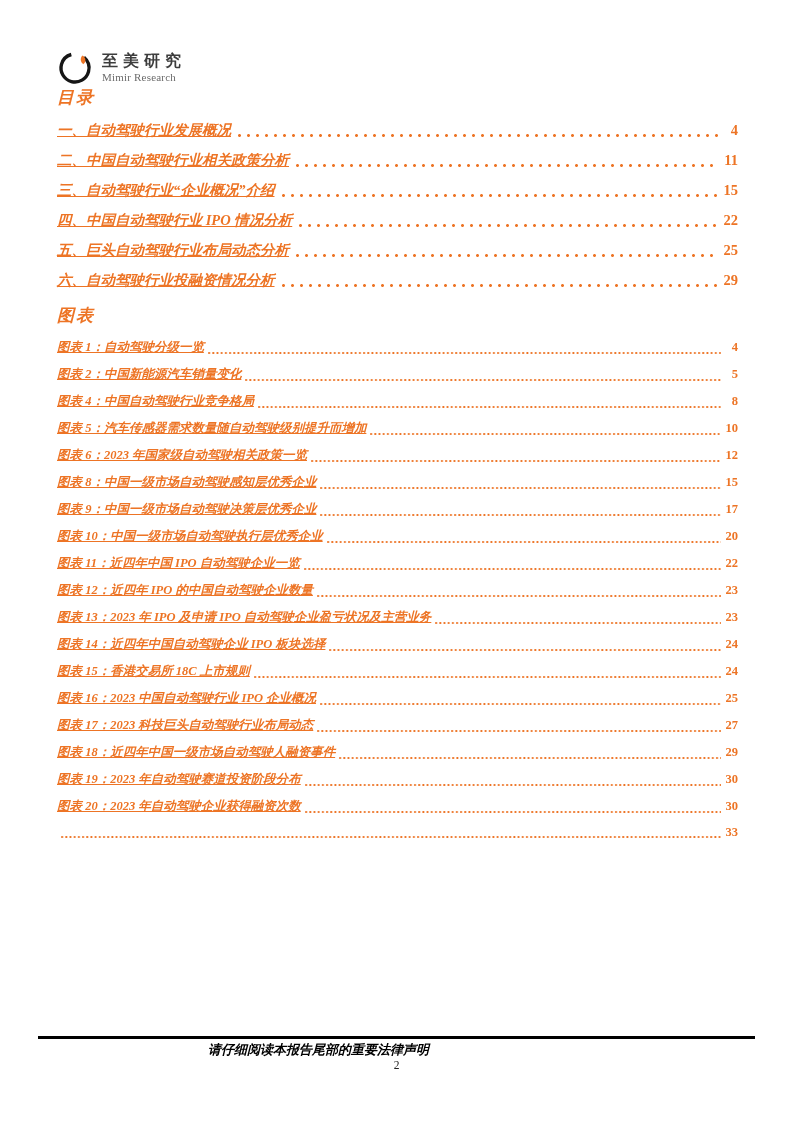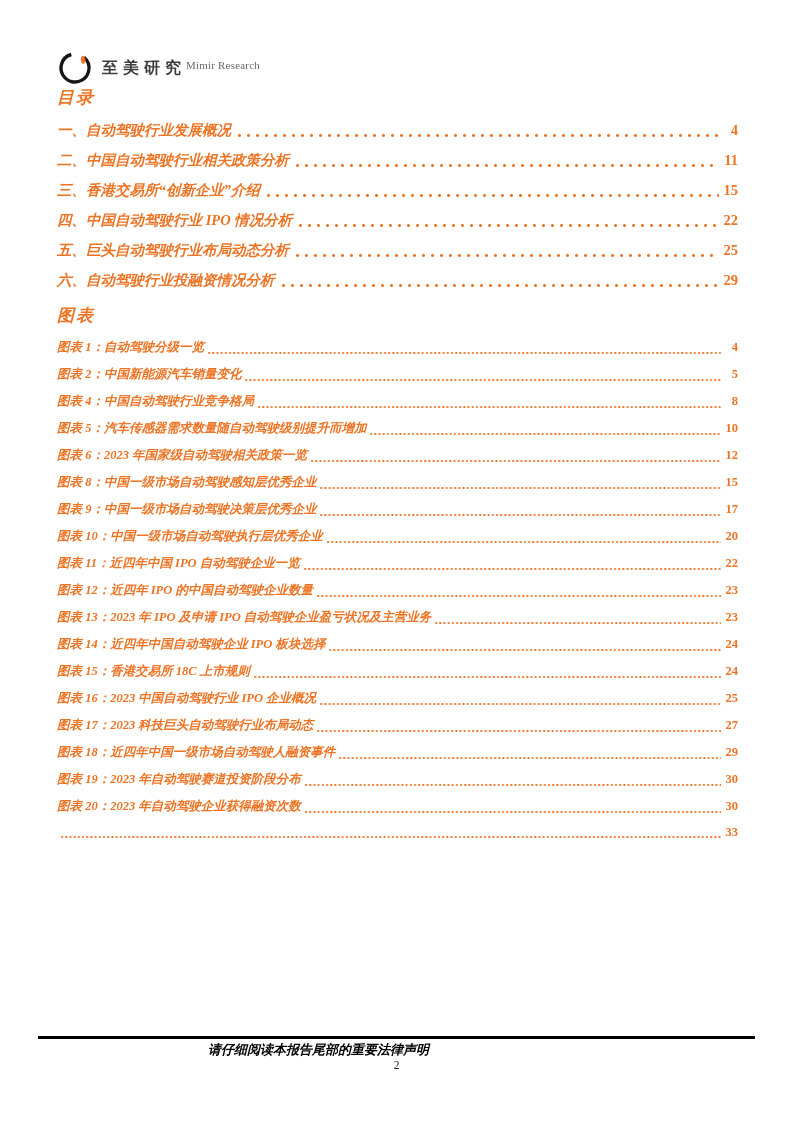--- a/index.html
+++ b/index.html
@@ -16,21 +16,21 @@
   }
   .content{
     position:absolute;
     left:57px;
     top:50px;
     width:681px;
   }
   
   .brand{display:flex;align-items:center;gap:9px;}
   .brand-icon{width:36px;height:36px;flex:0 0 auto;}
-  .brand-text{display:flex;flex-direction:row;line-height:1.15;}
+  .brand-text{display:flex;flex-direction:column;line-height:1.15;}
   .brand-cn{
     font-family:"Liberation Sans","DejaVu Sans",sans-serif;
     font-size:16px;font-weight:bold;letter-spacing:5px;color:#3d3d3d;
   }
   .brand-en{
     font-family:Liberation Serif, serif;
     font-size:11px;color:#6b6b6b;letter-spacing:0.2px;
   }
   
   .sec-heading{
@@ -51,21 +51,21 @@
     cursor:pointer;
   }
   .chapters .row{
     font-size:14.5px;
     margin-bottom:11px;
   }
   .figures-list .row{
     font-size:12.5px;
     margin-bottom:10px;
   }
-  .row .label{white-space:nowrap;}
+  .row .label{white-space:nowrap;text-decoration:underline;}
   .row .leader{
     flex:1;
     align-self:flex-end;
   }
   .chapters .leader{
     height:3px;
     margin:0 5px 3px 7px;
     background-image:radial-gradient(circle at 1.5px 1.5px, var(--accent) 1.25px, transparent 1.6px);
     background-size:9px 3px;
     background-repeat:repeat-x;
@@ -139,21 +139,21 @@
     <span class="pagenum">4</span>
   </div>
 
   <div class="row">
     <span class="label">二、中国自动驾驶行业相关政策分析</span>
     <span class="leader"></span>
     <span class="pagenum">11</span>
   </div>
 
   <div class="row">
-    <span class="label">三、香港交易所“创新企业”介绍</span>
+    <span class="label">三、自动驾驶行业“企业概况”介绍</span>
     <span class="leader"></span>
     <span class="pagenum">15</span>
   </div>
 
   <div class="row">
     <span class="label">四、中国自动驾驶行业 IPO 情况分析</span>
     <span class="leader"></span>
     <span class="pagenum">22</span>
   </div>
 

